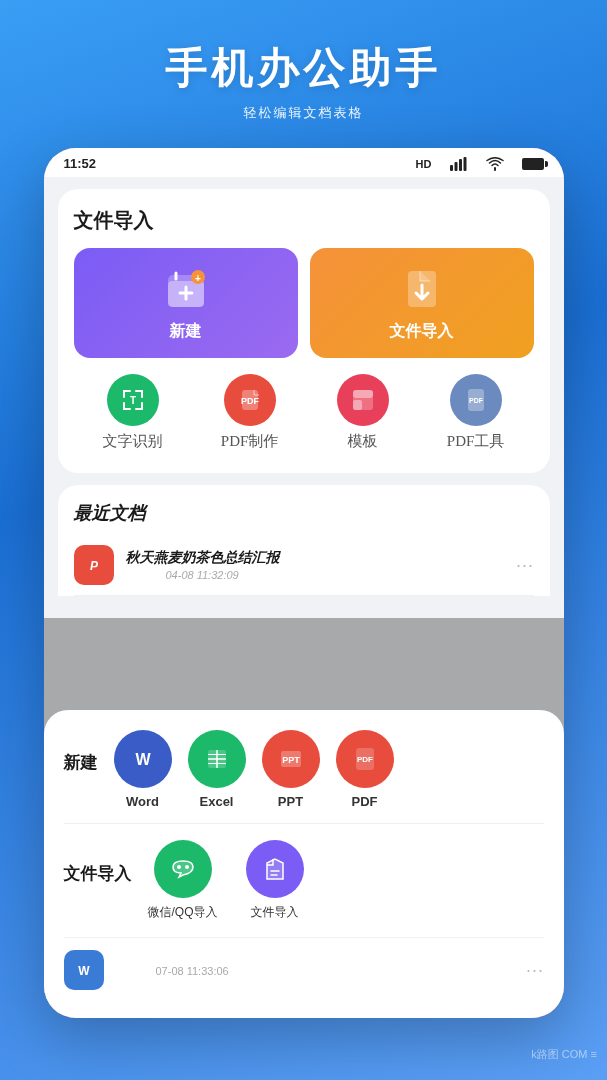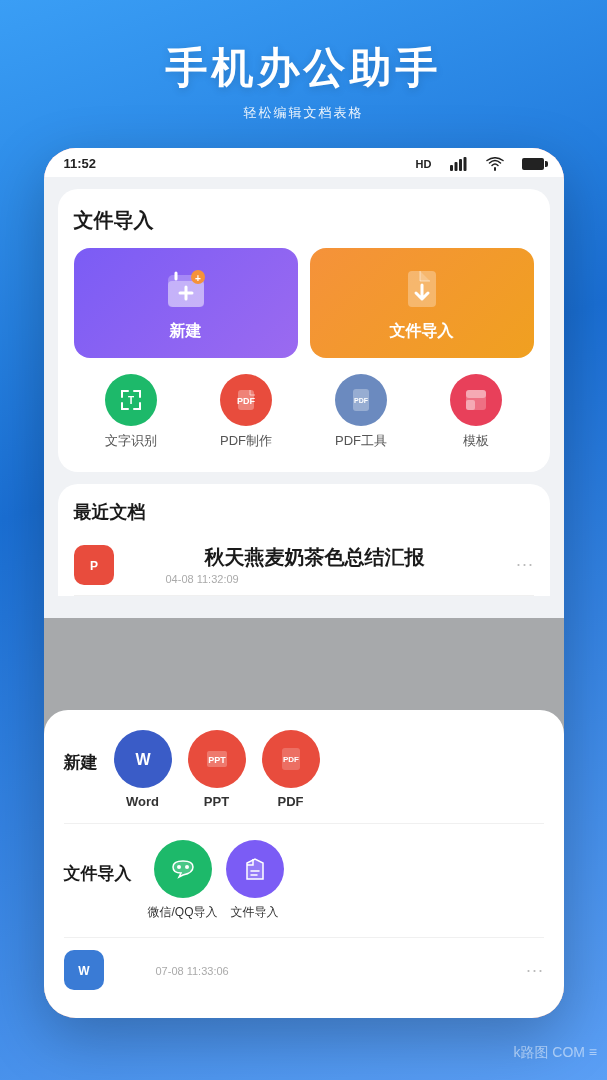--- a/index.html
+++ b/index.html
@@ -170,30 +170,32 @@
       justify-content: center;
       font-size: 22px;
       color: #fff;
       font-weight: 700;
     }
     .tool-circle.green { background: #1db96a; }
     .tool-circle.red-orange { background: #e84c3d; }
     .tool-circle.pink { background: #e8405a; }
     .tool-circle.blue-gray { background: #6b8abf; }
     .tool-label {
-      font-size: 13px;
+      font-size: 15px;
       color: #555;
+      font-family: Liberation Serif, serif;
     }
 
     
     .recent-section {
       background: #fff;
       border-radius: 20px 20px 0 0;
       margin: 0 14px;
       padding: 16px 16px 0;
+      font-style: italic;
     }
     .section-title {
       font-size: 18px;
       font-weight: 700;
       color: #1a1a1a;
       margin-bottom: 10px;
     }
     .doc-item {
       display: flex;
       align-items: center;
@@ -210,27 +212,26 @@
       justify-content: center;
       font-size: 20px;
       color: #fff;
       font-weight: 800;
       flex-shrink: 0;
     }
     .doc-icon-wrap.ppt-red { background: #e84c3d; }
     .doc-icon-wrap.word-blue { background: #3a7bd5; }
     .doc-info { flex: 1; min-width: 0; }
     .doc-name {
-      font-size: 20px;
+      font-size: 14px;
       font-weight: 600;
       color: #1a1a1a;
       white-space: nowrap;
       overflow: hidden;
       text-overflow: ellipsis;
-      text-align: center;
     }
     .doc-meta {
       font-size: 11px;
       color: #aaa;
       margin-top: 2px;
       padding-left: 40px;
     }
     .doc-more {
       color: #bbb;
       font-size: 18px;
@@ -324,21 +325,21 @@
     .import-label {
       font-size: 12px;
       color: #333;
     }
 
     
     .watermark {
       position: absolute;
       bottom: 18px;
       right: 10px;
-      font-size: 14px;
+      font-size: 11px;
       color: rgba(255,255,255,0.5);
       z-index: 20;
     }
   </style>
 </head>
 <body>
 
 <div class="header-area">
   <div class="main-title">手机办公助手</div>
   <div class="sub-title">轻松编辑文档表格</div>
@@ -424,37 +425,37 @@
           <div class="tool-circle red-orange">
             <svg width="28" height="28" viewBox="0 0 28 28">
                 <rect x="6" y="4" width="16" height="20" rx="3" fill="rgba(255,255,255,0.3)"></rect>
                 <text x="14" y="18" text-anchor="middle" fill="white" font-size="9" font-weight="bold">PDF</text>
                 <path d="M18 4 L18 9 L23 9" stroke="rgba(255,255,255,0.6)" stroke-width="1" fill="none"></path>
               </svg>
           </div>
           <span class="tool-label">PDF制作</span>
         </div>
         <div class="tool-item">
-          <div class="tool-circle blue-gray">
-            <svg width="28" height="28" viewBox="0 0 28 28">
-                <rect x="6" y="3" width="16" height="22" rx="3" fill="rgba(255,255,255,0.3)"></rect>
-                <text x="14" y="17" text-anchor="middle" fill="white" font-size="7" font-weight="bold">PDF</text>
-              </svg>
-          </div>
-          <span class="tool-label">PDF工具</span>
-        </div>
-        <div class="tool-item">
           <div class="tool-circle pink">
             <svg width="28" height="28" viewBox="0 0 28 28">
                 <rect x="4" y="4" width="20" height="20" rx="3" fill="rgba(255,255,255,0.25)"></rect>
                 <rect x="4" y="4" width="20" height="8" rx="3" fill="rgba(255,255,255,0.4)"></rect>
                 <rect x="4" y="14" width="9" height="10" rx="2" fill="rgba(255,255,255,0.4)"></rect>
               </svg>
           </div>
           <span class="tool-label">模板</span>
+        </div>
+        <div class="tool-item">
+          <div class="tool-circle blue-gray">
+            <svg width="28" height="28" viewBox="0 0 28 28">
+                <rect x="6" y="3" width="16" height="22" rx="3" fill="rgba(255,255,255,0.3)"></rect>
+                <text x="14" y="17" text-anchor="middle" fill="white" font-size="7" font-weight="bold">PDF</text>
+              </svg>
+          </div>
+          <span class="tool-label">PDF工具</span>
         </div>
       </div>
     </div>
 
     <div class="recent-section">
       <div class="section-title">最近文档</div>
 
       <div class="doc-item">
         <div class="doc-icon-wrap ppt-red">
           <svg width="24" height="24" viewBox="0 0 24 24">
@@ -478,20 +479,32 @@
 
             <div class="popup-item">
               <div class="popup-circle blue-word">
                 <svg width="30" height="30" viewBox="0 0 30 30">
                     <text x="15" y="21" text-anchor="middle" fill="white" font-size="16" font-weight="bold">W</text>
                   </svg>
               </div>
               <span class="popup-item-label">Word</span>
             </div>
 
+            <div class="popup-item">
+              <div class="popup-circle green-excel">
+                <svg width="30" height="30" viewBox="0 0 30 30">
+                    <rect x="6" y="6" width="18" height="18" rx="2" fill="rgba(255,255,255,0.2)"></rect>
+                    <line x1="15" y1="6" x2="15" y2="24" stroke="white" stroke-width="1.5"></line>
+                    <line x1="6" y1="15" x2="24" y2="15" stroke="white" stroke-width="1.5"></line>
+                    <line x1="6" y1="10.5" x2="24" y2="10.5" stroke="white" stroke-width="1"></line>
+                    <line x1="6" y1="19.5" x2="24" y2="19.5" stroke="white" stroke-width="1"></line>
+                  </svg>
+              </div>
+              <span class="popup-item-label">Excel</span>
+            </div>
 
             <div class="popup-item">
               <div class="popup-circle red-ppt">
                 <svg width="30" height="30" viewBox="0 0 30 30">
                     <rect x="5" y="7" width="20" height="16" rx="2" fill="rgba(255,255,255,0.25)"></rect>
                     <text x="15" y="19" text-anchor="middle" fill="white" font-size="9" font-weight="bold">PPT</text>
                   </svg>
               </div>
               <span class="popup-item-label">PPT</span>
             </div>
@@ -505,21 +518,21 @@
               </div>
               <span class="popup-item-label">PDF</span>
             </div>
           </div>
         </div>
 
         <div class="popup-divider"></div>
 
         <div style="display:flex;align-items:center;gap:16px;">
           <span class="popup-section-title" style="font-size:17px;font-weight:700;color:#1a1a1a;white-space:nowrap;">文件导入</span>
-          <div style="display:flex;gap:8px;">
+          <div style="display:flex;gap:28px;">
 
             <div class="popup-import-item">
               <div class="import-circle green">
                 <svg width="32" height="32" viewBox="0 0 32 32">
                     <circle cx="12" cy="14" r="2" fill="white"></circle>
                     <circle cx="20" cy="14" r="2" fill="white"></circle>
                     <path d="M6 14 Q6 8 16 8 Q26 8 26 14 Q26 20 16 22 L12 24 L14 20 Q6 20 6 14Z" stroke="white" stroke-width="1.5" fill="rgba(255,255,255,0.2)"></path>
                   </svg>
               </div>
               <span class="import-label">微信/QQ导入</span>

